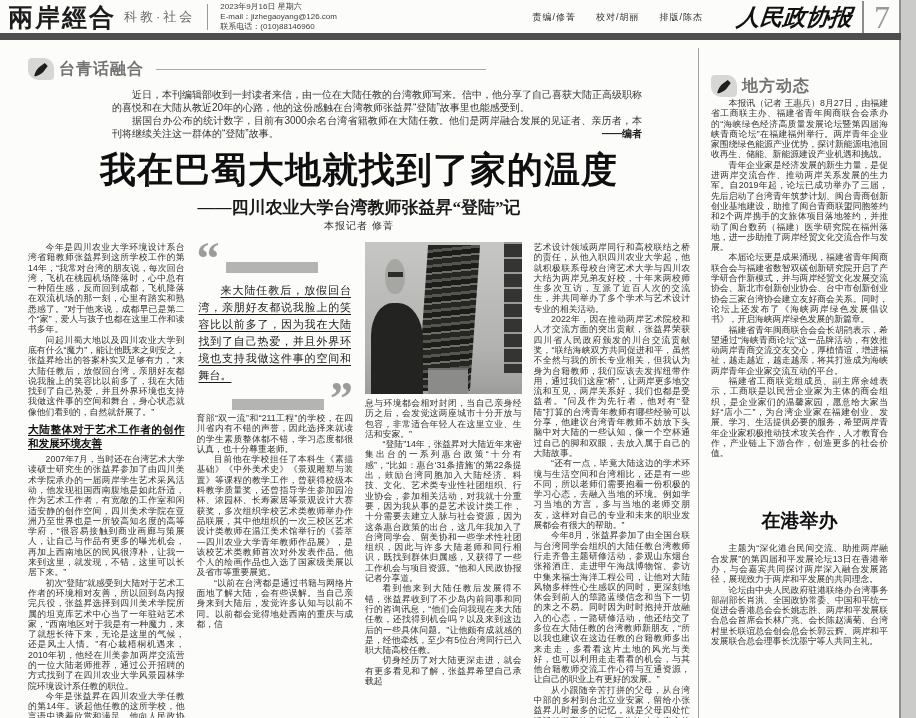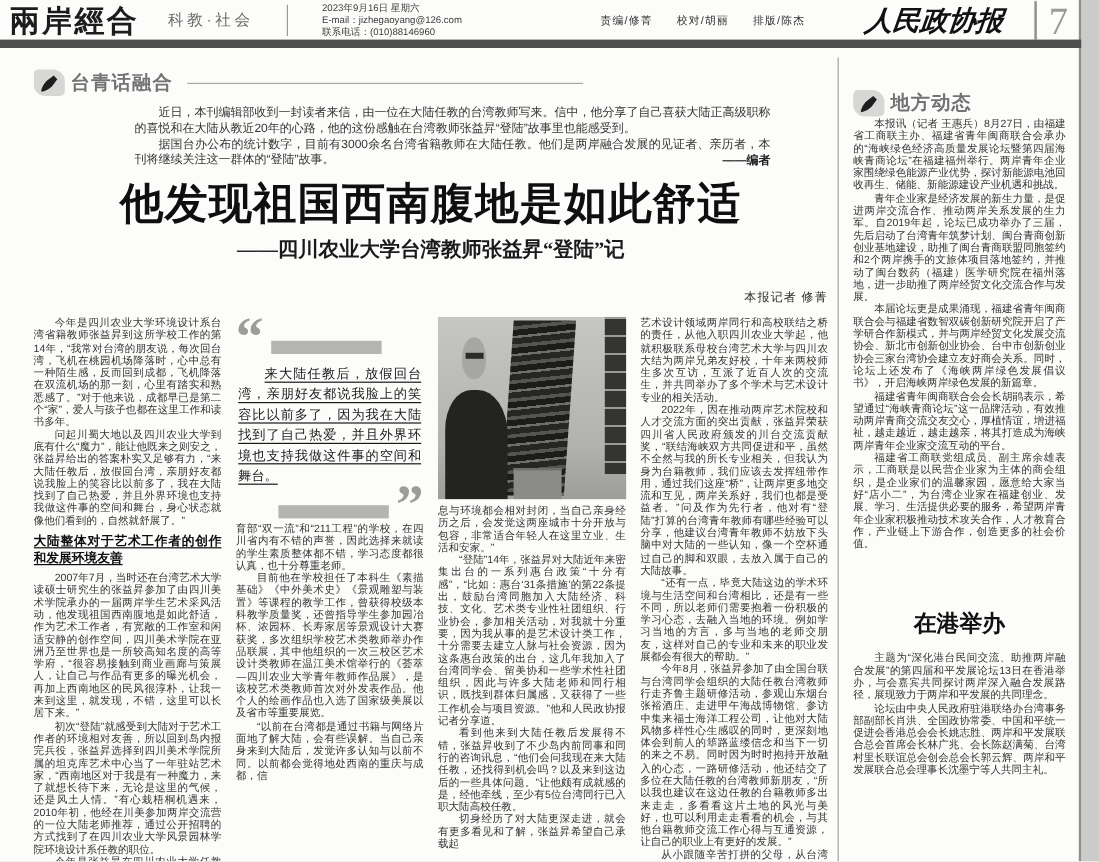--- a/index.html
+++ b/index.html
@@ -3,21 +3,21 @@
 <meta charset="utf-8">
 <style>
   html,body{margin:0;padding:0;background:#e9e9e7;}
   .page{position:relative;width:916px;height:718px;background:#fcfcfb;overflow:hidden;
         font-family:"Liberation Sans",sans-serif;color:#2f2f2f;}
   
   .scan-band{position:absolute;top:0;right:0;width:15px;height:100%;background:#cbcbc9;}
   .scan-line{position:absolute;top:0;right:15px;width:2px;height:100%;background:#8f8f8d;}
 
   
-  .masthead{position:absolute;top:2px;left:8px;right:26px;height:30px;display:flex;align-items:center;gap:16px;}
+  .masthead{position:absolute;top:2px;left:8px;right:26px;height:30px;display:flex;align-items:center;}
   .mh-section{font-family:"Liberation Serif",serif;font-weight:900;font-size:25px;letter-spacing:2px;color:#1c1c1c;white-space:nowrap;}
   .mh-sub{font-size:13px;color:#6b6b6b;margin-left:8px;letter-spacing:3px;white-space:nowrap;}
   .mh-vline{width:1px;height:26px;background:#9a9a9a;margin:0 12px;}
   .mh-contact{font-size:8px;line-height:10px;color:#3c3c3c;white-space:nowrap;}
   .mh-spacer{flex:1;}
   .mh-editors{font-size:9px;color:#2f2f2f;margin-right:34px;white-space:nowrap;letter-spacing:1px;}
   .mh-paper{font-family:"Liberation Serif",serif;font-style:italic;font-weight:bold;font-size:23px;color:#111;transform:skewX(-6deg);white-space:nowrap;}
   .mh-num{font-family:"Liberation Serif",serif;font-size:32px;color:#9a9a98;border-left:2px solid #8d8d8b;
           padding-left:10px;margin-left:10px;line-height:32px;}
   .mh-rule{position:absolute;top:33px;left:0;width:901px;height:7px;background:#4e4e4e;}
@@ -36,21 +36,21 @@
   .badge-line{flex:1;height:1px;background:#a9a9a7;margin-left:12px;max-width:330px;}
 
   
   .ed-note{margin:6px 48px 0 84px;font-size:10px;line-height:13px;text-align:justify;color:#333;}
   .ed-note p{margin:0;text-indent:2em;}
   .ed-sig{text-align:right;font-weight:bold;margin-top:-13px;font-size:10px;color:#222;}
 
   
   .headline{margin-top:8px;text-align:center;font-size:36px;font-weight:900;letter-spacing:1px;color:#0f0f0f;line-height:42px;}
   .subtitle{margin-top:5px;text-align:center;font-family:"Liberation Serif",serif;font-weight:bold;font-size:17px;color:#1a1a1a;}
-  .byline{margin-top:22px;text-align:right;font-size:10px;color:#2b2b2b;letter-spacing:1px;}
+  .byline{margin-top:0;text-align:center;font-size:10px;color:#2b2b2b;letter-spacing:1px;}
 
   
   .cols{display:flex;gap:12px;margin-top:9px;height:480px;overflow:hidden;}
   .col{flex:1;font-size:8.8px;line-height:10.3px;text-align:justify;color:#323232;overflow:hidden;}
   .para{margin:0;text-indent:2em;}
   .para.cont{text-indent:0;}
   .subhead{font-weight:bold;font-size:10.6px;line-height:14px;margin:5px 0 4px 0;color:#0e0e0e;
            text-decoration:underline;text-underline-offset:2px;}
 
   
@@ -121,21 +121,21 @@
         </span>
         <span class="badge-line"></span>
       </div>
 
       <div class="ed-note">
         <p>近日，本刊编辑部收到一封读者来信，由一位在大陆任教的台湾教师写来。信中，他分享了自己喜获大陆正高级职称的喜悦和在大陆从教近20年的心路，他的这份感触在台湾教师张益昇“登陆”故事里也能感受到。</p>
         <p>据国台办公布的统计数字，目前有3000余名台湾省籍教师在大陆任教。他们是两岸融合发展的见证者、亲历者，本刊将继续关注这一群体的“登陆”故事。</p>
       </div>
       <div class="ed-sig" style="margin-right:48px;">——编者</div>
 
-      <div class="headline">他发现祖国西南腹地是如此舒适</div>
+      <div class="headline">我在巴蜀大地就找到了家的温度</div>
       <div class="subtitle">——四川农业大学台湾教师张益昇“登陆”记</div>
       <div class="byline">本报记者  修菁</div>
 
       <div class="cols">
         <div class="col">
             <p class="para">今年是四川农业大学环境设计系台湾省籍教师张益昇到这所学校工作的第14年，“我常对台湾的朋友说，每次回台湾，飞机在桃园机场降落时，心中总有一种陌生感，反而回到成都，飞机降落在双流机场的那一刻，心里有踏实和熟悉感了。”对于他来说，成都早已是第二个“家”，爱人与孩子也都在这里工作和读书多年。</p>
             <p class="para">问起川蜀大地以及四川农业大学到底有什么“魔力”，能让他既来之则安之，张益昇给出的答案朴实又足够有力，“来大陆任教后，放假回台湾，亲朋好友都说我脸上的笑容比以前多了，我在大陆找到了自己热爱，并且外界环境也支持我做这件事的空间和舞台，身心状态就像他们看到的，自然就舒展了。”</p>
             <div class="subhead">大陆整体对于艺术工作者的创作和发展环境友善</div>
             <p class="para">2007年7月，当时还在台湾艺术大学读硕士研究生的张益昇参加了由四川美术学院承办的一届两岸学生艺术采风活动，他发现祖国西南腹地是如此舒适，作为艺术工作者，有宽敞的工作室和闲适安静的创作空间，四川美术学院在亚洲乃至世界也是一所较高知名度的高等学府，“很容易接触到商业画廊与策展人，让自己与作品有更多的曝光机会，再加上西南地区的民风很淳朴，让我一来到这里，就发现，不错，这里可以长居下来。”</p>
             <p class="para">初次“登陆”就感受到大陆对于艺术工作者的环境相对友善，所以回到岛内报完兵役，张益昇选择到四川美术学院所属的坦克库艺术中心当了一年驻站艺术家，“西南地区对于我是有一种魔力，来了就想长待下来，无论是这里的气候，还是风土人情。”有心栽梧桐机遇来，2010年初，他经在川美参加两岸交流营的一位大陆老师推荐，通过公开招聘的方式找到了在四川农业大学风景园林学院环境设计系任教的职位。</p>

